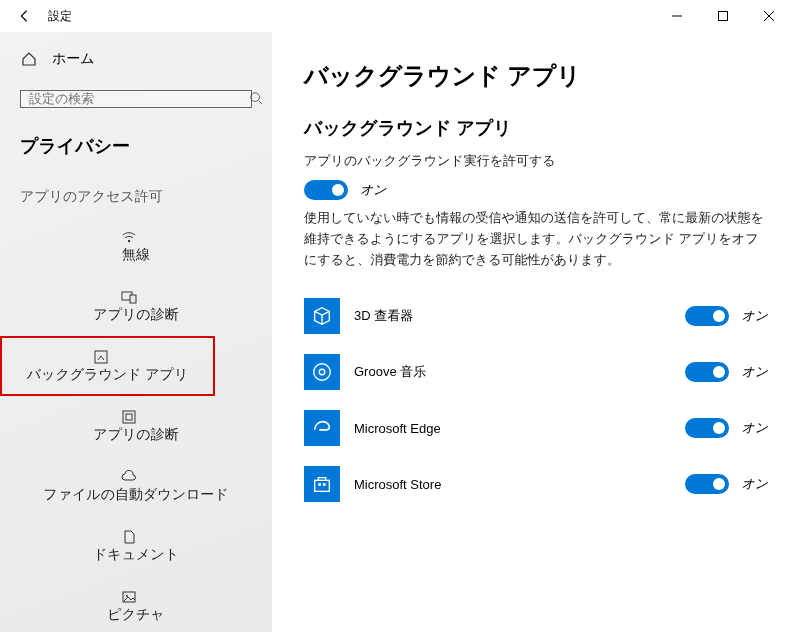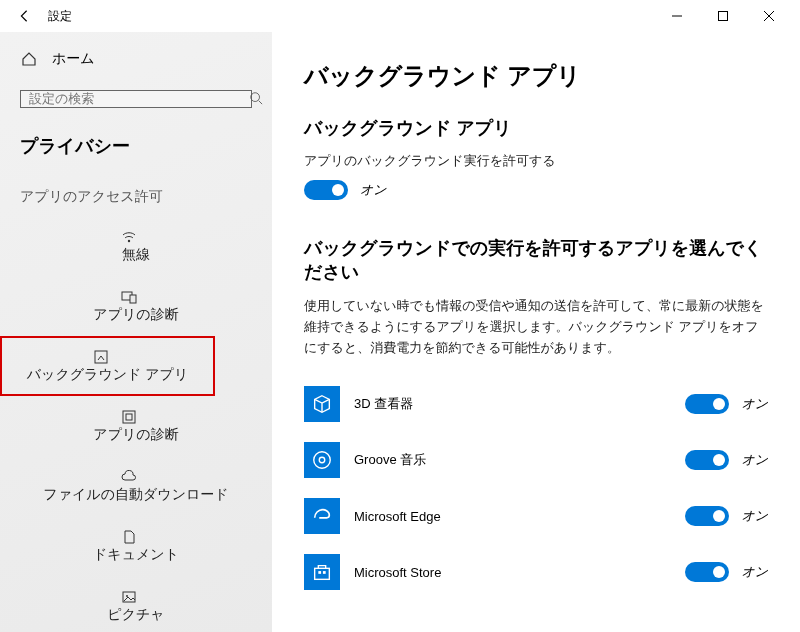--- a/index.html
+++ b/index.html
@@ -166,21 +166,20 @@
     <div class="page-h1">バックグラウンド アプリ</div>
     <div class="page-h2">バックグラウンド アプリ</div>
     <div class="setting-label">アプリのバックグラウンド実行を許可する</div>
     <div class="toggle-row">
       <div class="toggle">
           <div class="knob"></div>
         </div>
       <div class="toggle-label">オン</div>
     </div>
 
-    <div class="page-h2 mt">バックグラウンドでの実行を許可するアプリを選んでください</div>
     <div class="desc">使用していない時でも情報の受信や通知の送信を許可して、常に最新の状態を維持できるようにするアプリを選択します。バックグラウンド アプリをオフにすると、消費電力を節約できる可能性があります。</div>
 
     <div class="app-row">
       <div class="app-icon">
           <svg width="22" height="22" viewBox="0 0 24 24">
             <path d="M12 3l8 4v10l-8 4-8-4V7z" stroke="#fff" fill="none" stroke-width="1.5"></path>
             <path d="M4 7l8 4 8-4M12 11v10" stroke="#fff" fill="none" stroke-width="1.5"></path>
           </svg>
         </div>
       <div class="app-name">3D 查看器</div>

